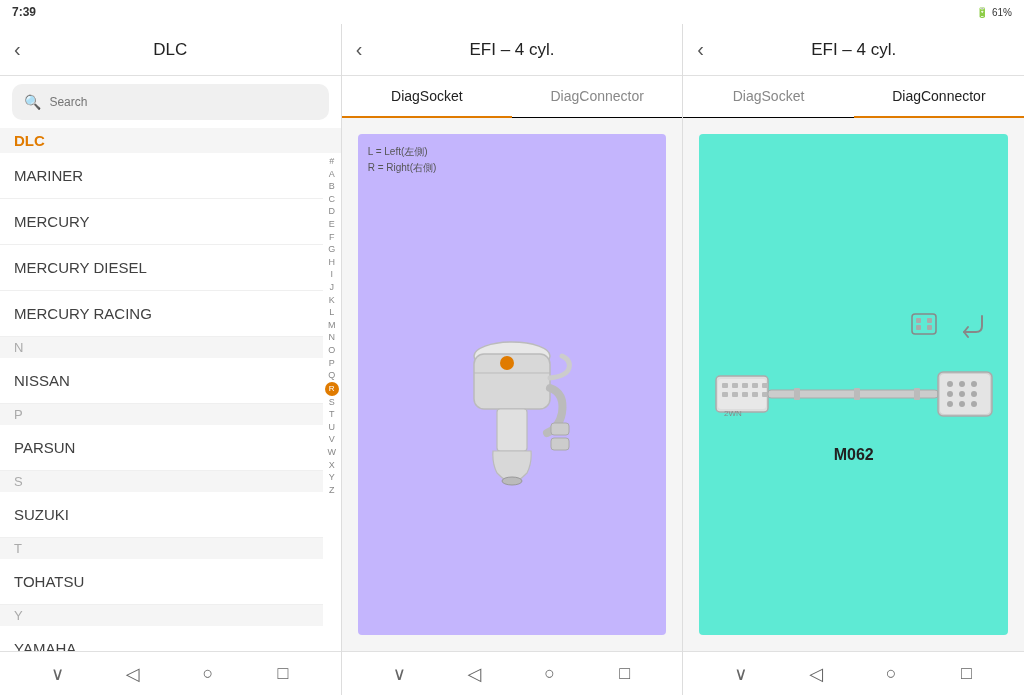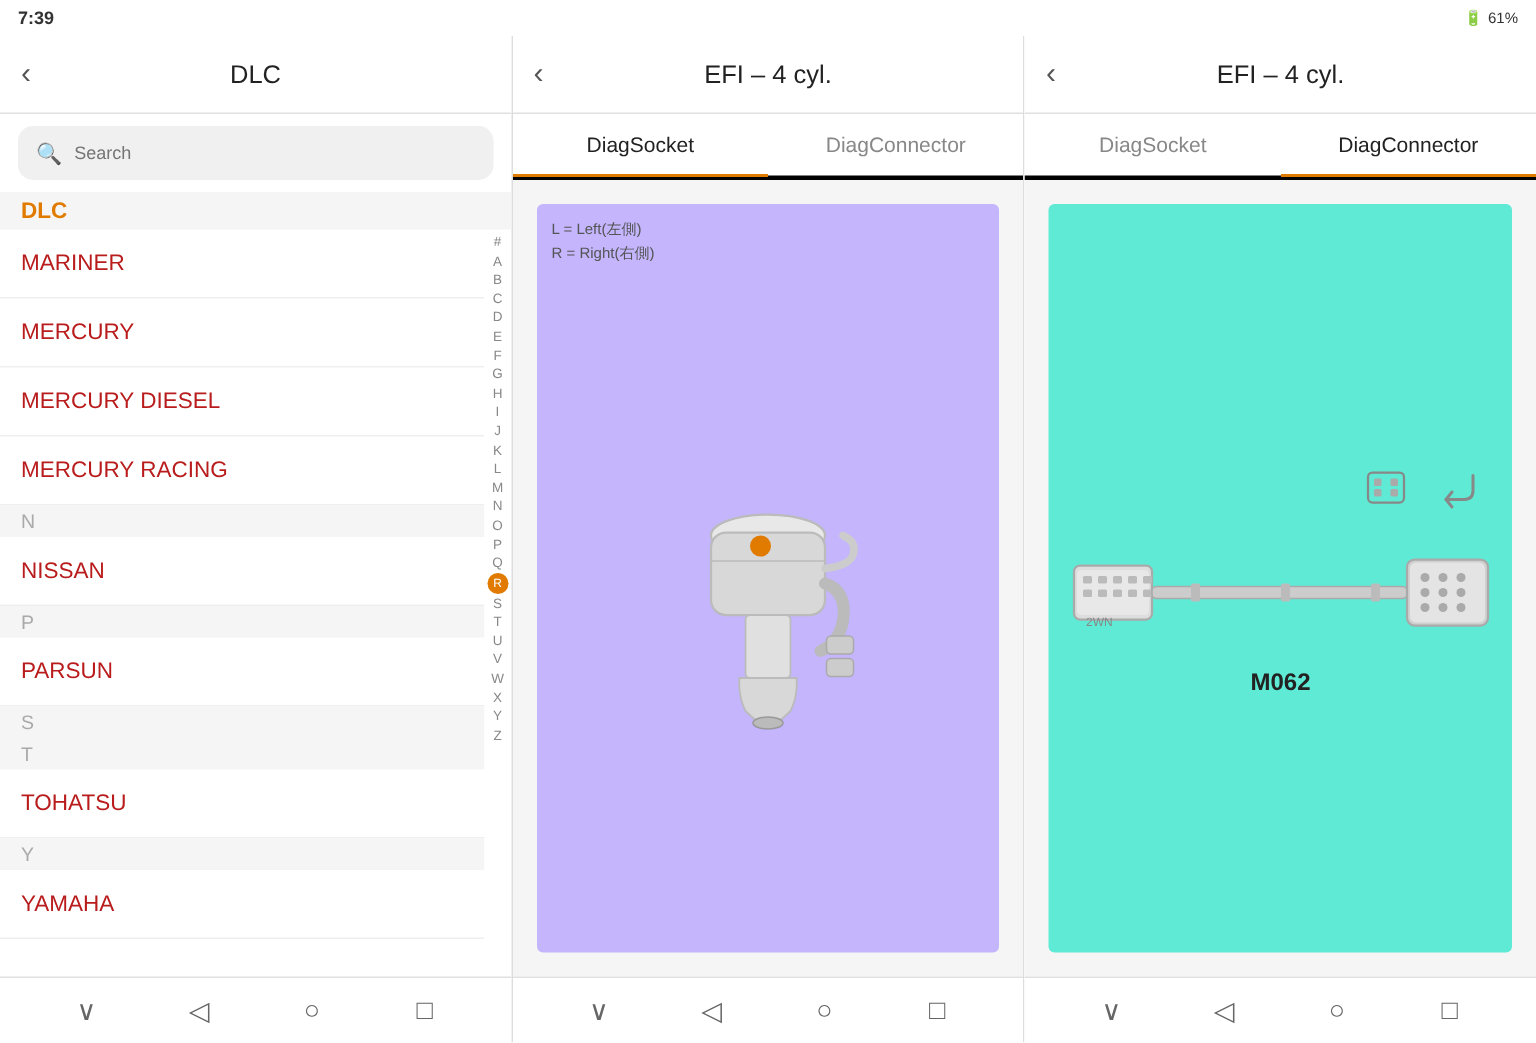--- a/index.html
+++ b/index.html
@@ -164,29 +164,29 @@
 
     .list-group-header {
       padding: 3px 14px;
       font-size: 13px;
       color: #aaa;
       background: #f5f5f5;
     }
     .list-item {
       padding: 14px 14px;
       font-size: 15px;
-      color: #b91c1c;
+      color: #404040;
       border-bottom: 1px solid #efefef;
       cursor: pointer;
     }
 
     
     .tabs {
       display: flex;
-      border-bottom: 3px solid #000000;
+      border-bottom: 1px solid #000000;
       flex-shrink: 0;
     }
     .tab {
       flex: 1;
       text-align: center;
       padding: 12px 0;
       font-size: 14px;
       color: #888;
       cursor: pointer;
       border-bottom: 2px solid transparent;
@@ -308,20 +308,21 @@
         <div class="list-items">
           <div class="list-item">MARINER</div>
           <div class="list-item">MERCURY</div>
           <div class="list-item">MERCURY DIESEL</div>
           <div class="list-item">MERCURY RACING</div>
           <div class="list-group-header">N</div>
           <div class="list-item">NISSAN</div>
           <div class="list-group-header">P</div>
           <div class="list-item">PARSUN</div>
           <div class="list-group-header">S</div>
+          <div class="list-item">SUZUKI</div>
           <div class="list-group-header">T</div>
           <div class="list-item">TOHATSU</div>
           <div class="list-group-header">Y</div>
           <div class="list-item">YAMAHA</div>
         </div>
         <div class="alpha-index">
           <span>#</span>
           <span>A</span>
           <span>B</span>
           <span>C</span>

